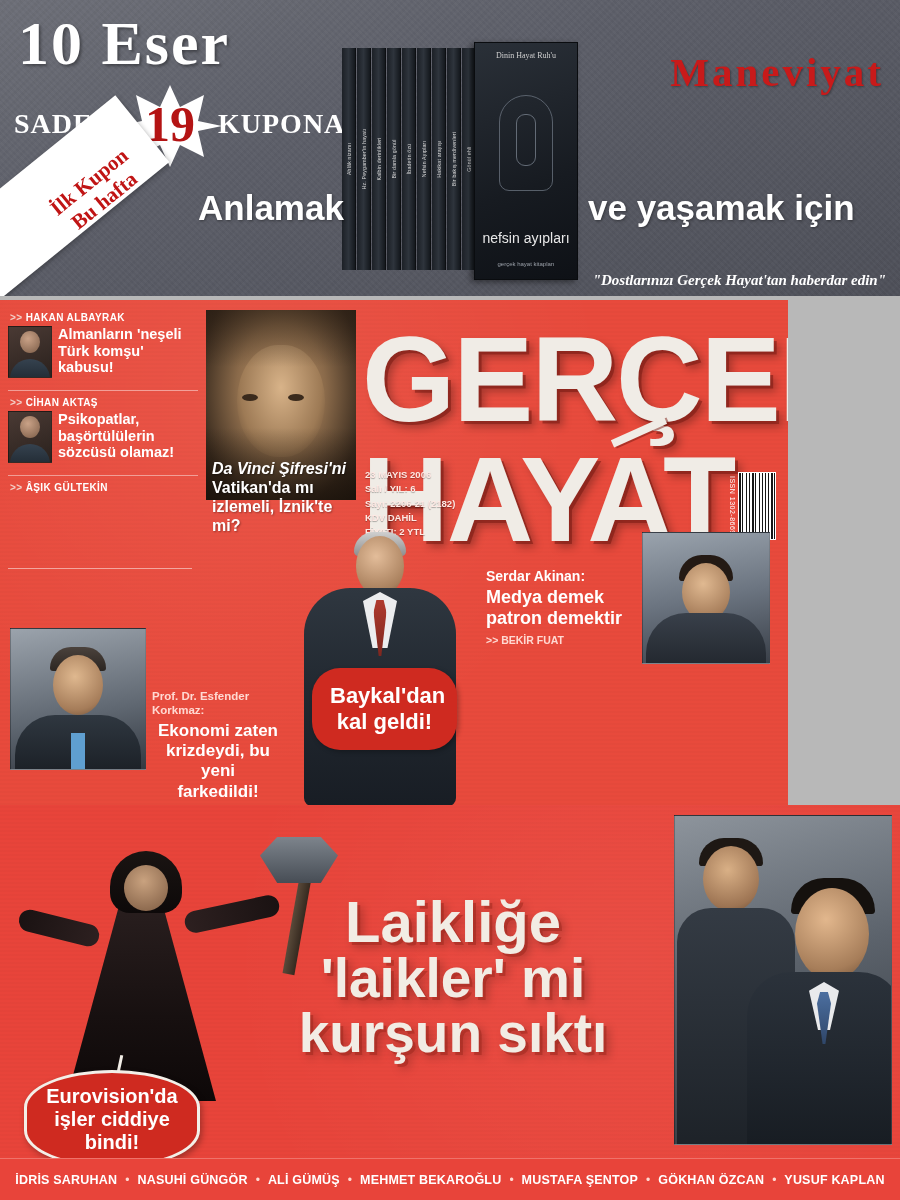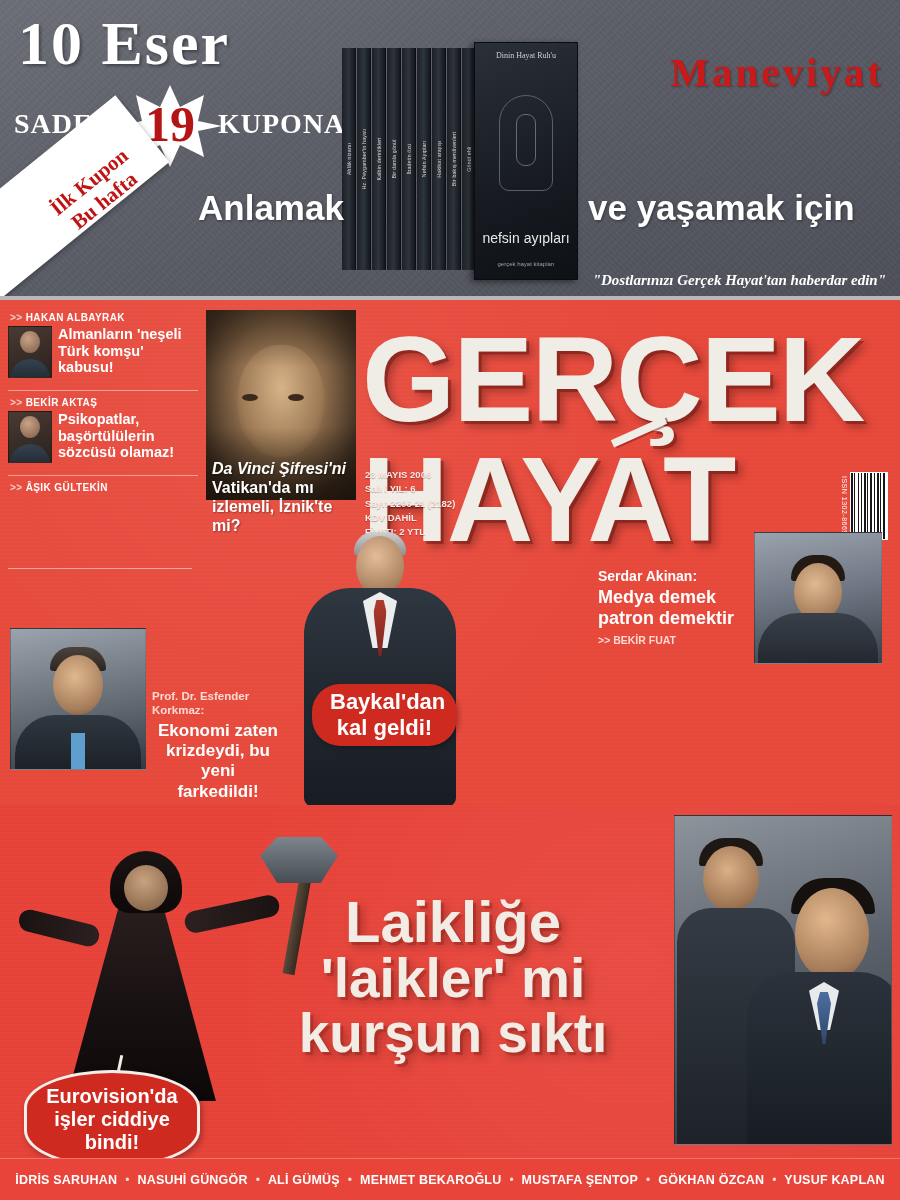--- a/index.html
+++ b/index.html
@@ -118,21 +118,21 @@
     position: absolute; bottom: 32px; left: 0; right: 0; text-align: center;
     font-family: "Liberation Sans", sans-serif; font-size: 14px; color: #e8e8e8; line-height: 1.25;
   }
   .bookset .cover .cpub {
     position: absolute; bottom: 12px; left: 0; right: 0; text-align: center;
     font-size: 6px; color: #9aa0a8;
   }
 
   
   #masthead-section {
-    position: absolute; left: 0; top: 300px; width: 900px; height: 505px;
+    position: absolute; left: 0; top: 300px; width: 788px; height: 505px;
     background: #e84a3c;
     background-image:
       radial-gradient(circle at 30% 20%, rgba(255,255,255,0.06), transparent 55%),
       repeating-linear-gradient(0deg, rgba(0,0,0,0.015) 0 2px, transparent 2px 4px);
     overflow: hidden;
   }
   #bottom-section {
     position: absolute; left: 0; top: 805px; width: 900px; height: 395px;
     background: #e8443a;
     background-image:
@@ -256,24 +256,23 @@
     clip-path: polygon(50% 0,100% 16%,72% 100%,28% 100%,0 16%);
   }
   .baykal-tie {
     position: absolute; left: 50%; top: 70px; transform: translateX(-50%);
     width: 13px; height: 56px; background: linear-gradient(180deg,#b03a2e,#7e271f);
     clip-path: polygon(22% 0,78% 0,100% 22%,60% 100%,40% 100%,0 22%);
   }
   .bubble-red {
     position: absolute;
     background: #cf2a20; color: #ffffff; font-weight: bold;
-    border-radius: 28px; padding: 5px 18px; line-height: 1.18;
+    border-radius: 28px; padding: 15px 18px; line-height: 1.18;
     font-family: "Liberation Sans", sans-serif;
     box-shadow: 2px 2px 5px rgba(0,0,0,0.28);
-    margin-top: 16px;
   }
   .baykal-bubble { left: 312px; top: 368px; font-size: 22px; width: 145px; text-align: center; }
 
   
   .akinan-photo {
     position: absolute; right: 18px; top: 232px; width: 128px; height: 132px;
     background: linear-gradient(170deg,#9aa3ad 0%,#6b7480 50%,#3a4049 100%);
     overflow: hidden; border: 1px solid rgba(0,0,0,0.18);
   }
   .akinan-photo .head {
@@ -542,21 +541,21 @@
       <div class="byline-row">
         <div class="byline-photo"></div>
         <div class="byline-text">Almanların 'neşeli Türk komşu' kabusu!</div>
       </div>
     </div>
     <div class="byline-sep"></div>
 
     <div class="byline-item">
       <div class="kicker">
         <span>&gt;&gt;</span>
-        <b>BEKİR AKTAŞ</b>
+        <b>CİHAN AKTAŞ</b>
       </div>
       <div class="byline-row">
         <div class="byline-photo"></div>
         <div class="byline-text">Psikopatlar, başörtülülerin sözcüsü olamaz!</div>
       </div>
     </div>
     <div class="byline-sep"></div>
 
     <div class="byline-item">
       <div class="kicker">

